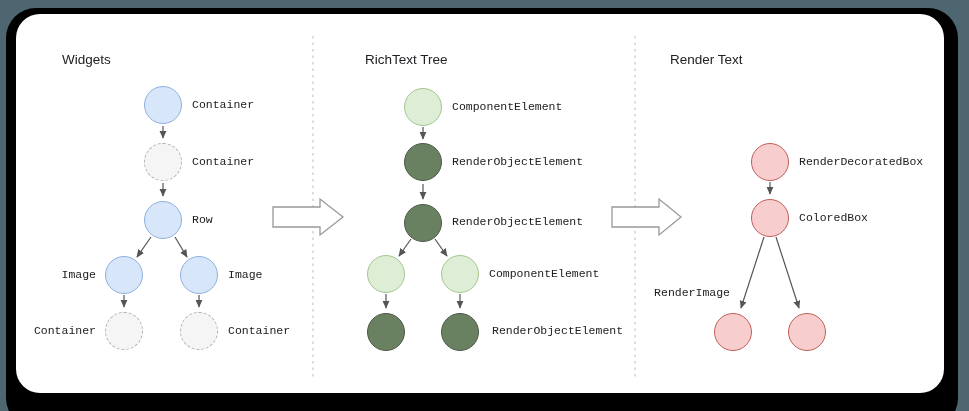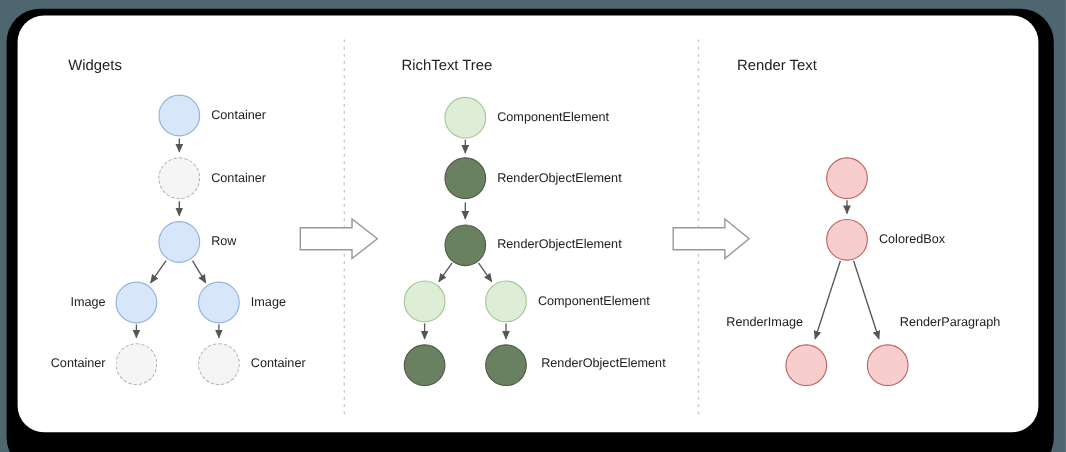--- a/index.html
+++ b/index.html
@@ -26,21 +26,21 @@
     position:absolute;width:38px;height:38px;border-radius:50%;
     box-sizing:border-box;
   }
   .node.widget{background:#d7e6f9;border:1.5px solid #8fb1e0;}
   .node.proxy{background:#f5f5f6;border:1.4px dashed #b0b0b0;}
   .node.component{background:#ddedd6;border:1.5px solid #a3c88f;}
   .node.renderobject{background:#6a8161;border:1.5px solid #4c5947;}
   .node.render{background:#f7cecd;border:1.5px solid #c05f5c;}
   .lbl{
     position:absolute;height:16px;line-height:16px;
-    font-family:Liberation Sans, sans-serif;font-size:11.5px;color:#202124;
+    font-family:Liberation Mono, monospace;font-size:11.5px;color:#202124;
     white-space:nowrap;
   }
 </style>
 </head>
 <body>
 
 <div class="frame"></div>
 <div class="card"></div>
 
 <div class="stage">
@@ -119,17 +119,17 @@
   <div class="lbl" style="left:452px;top:154px">RenderObjectElement</div>
   <div class="lbl" style="left:452px;top:214px">RenderObjectElement</div>
   <div class="lbl" style="left:489px;top:266px">ComponentElement</div>
   <div class="lbl" style="left:492px;top:323px">RenderObjectElement</div>
 
   <div class="node render" style="left:751px;top:143px"></div>
   <div class="node render" style="left:751px;top:199px"></div>
   <div class="node render" style="left:714px;top:313px"></div>
   <div class="node render" style="left:788px;top:313px"></div>
 
+  <div class="lbl" style="left:799px;top:154px">RenderDecoratedBox</div>
   <div class="lbl" style="left:799px;top:210px">ColoredBox</div>
   <div class="lbl" style="right:239px;top:285px">RenderImage</div>
-  <div class="lbl" style="left:818px;top:285px">RenderParagraph</div>
 
 </div>
 
 </body></html>

